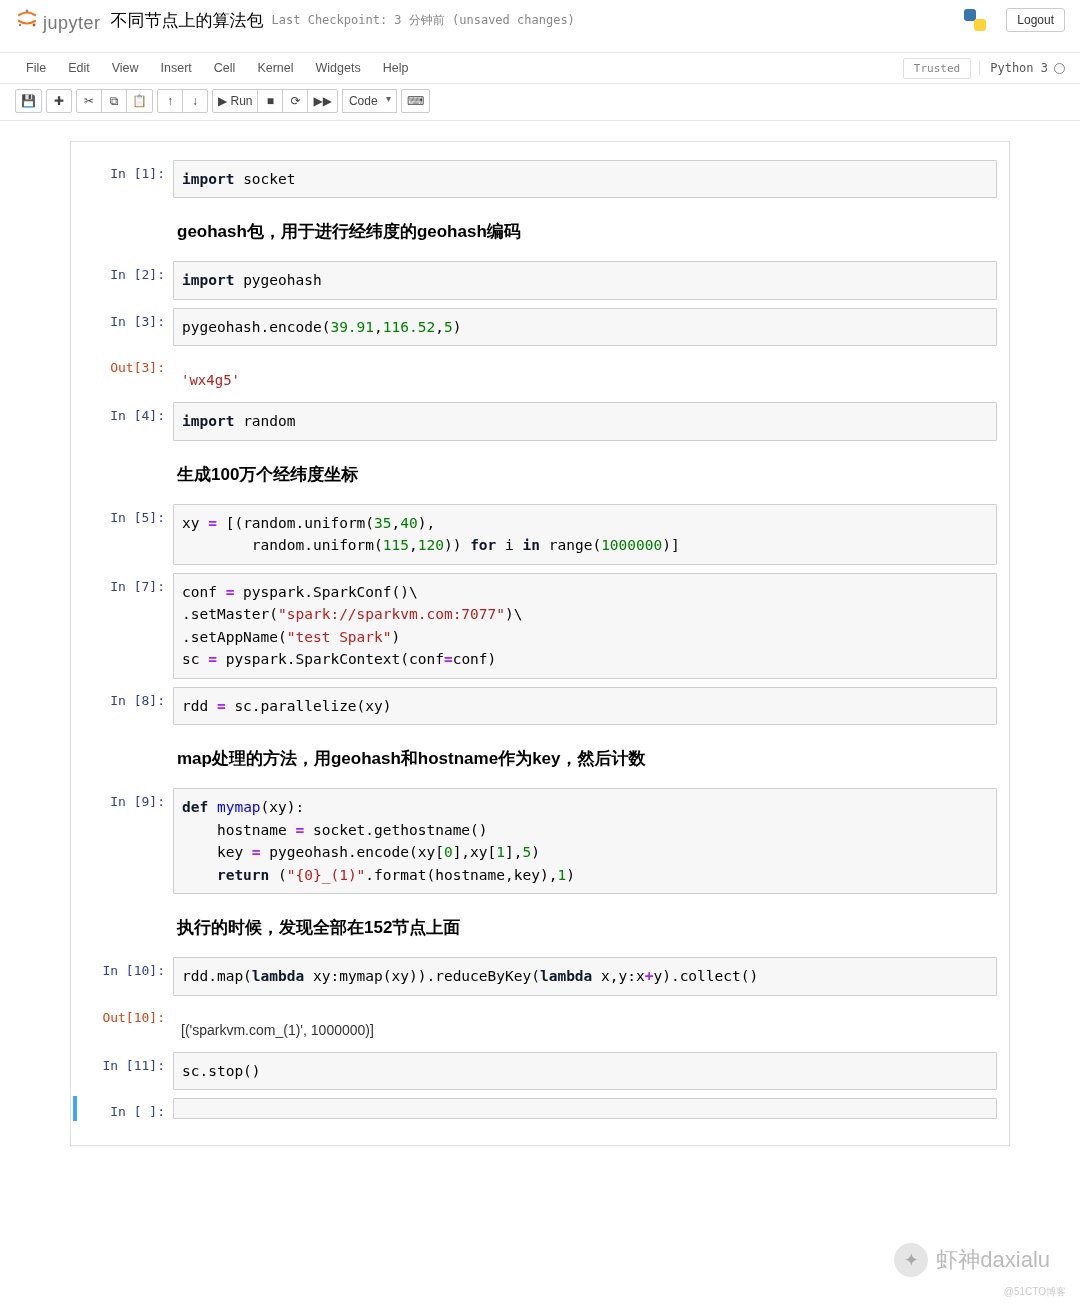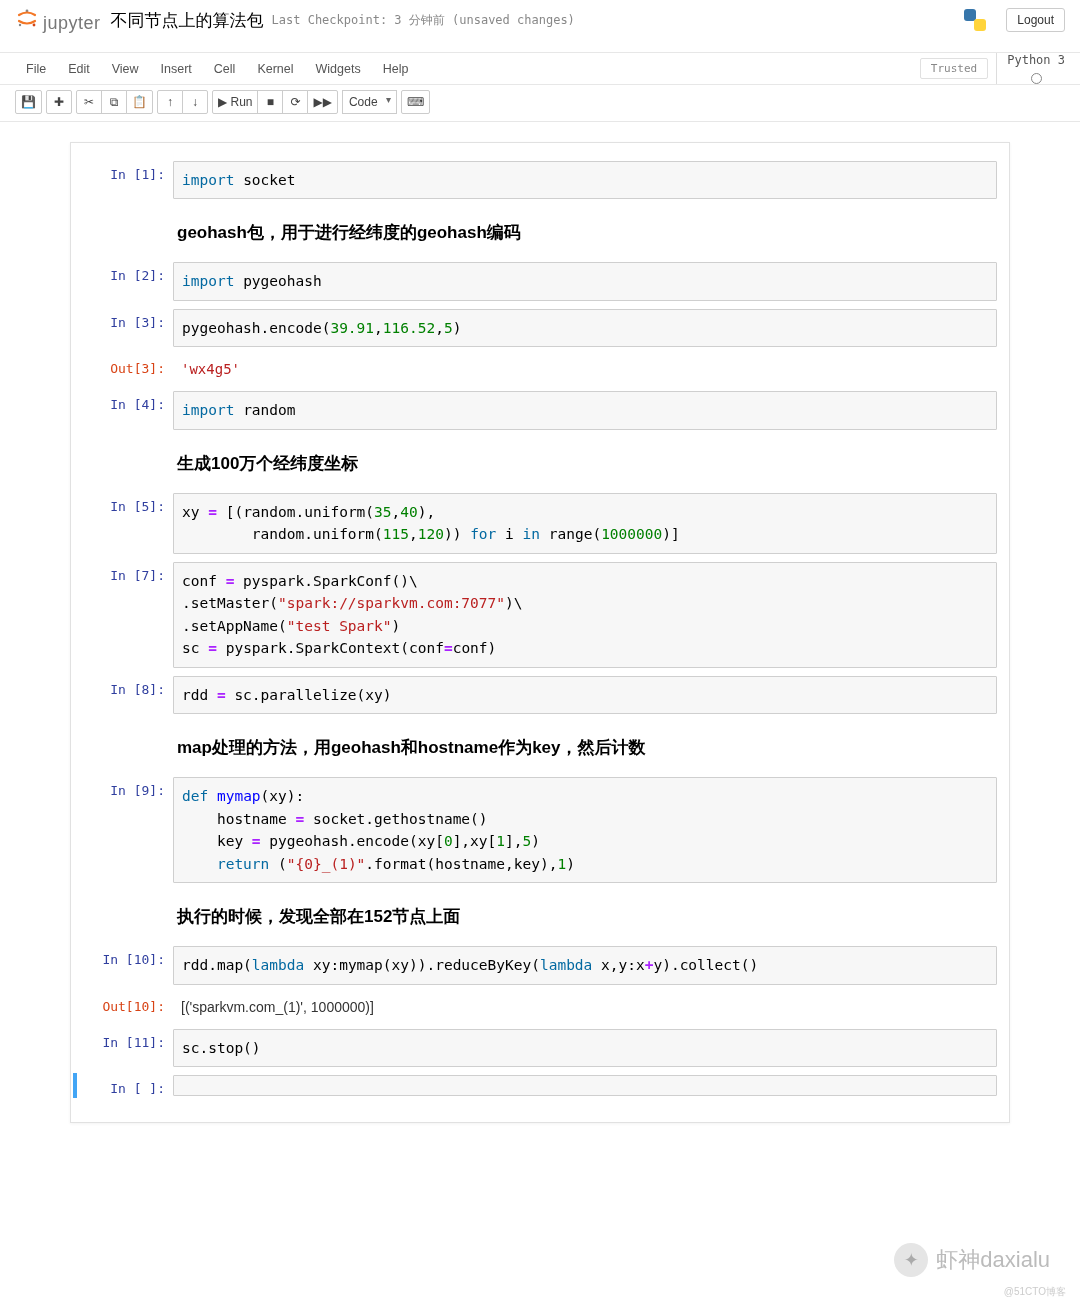--- a/index.html
+++ b/index.html
@@ -48,21 +48,21 @@
   }
   .menu-item { padding: 8px 11px; color: #555; cursor: pointer; }
   .menubar-right { margin-left: auto; display: flex; align-items: center; gap: 8px; }
   .trusted {
     border: 1px solid #e0e0e0; padding: 3px 10px; font-size: 11px; color: #888;
     font-family: monospace; border-radius: 2px;
   }
   .kernel-ind {
     border-left: 1px solid #ddd; padding-left: 10px;
     display: flex; align-items: center; gap: 6px; font-family: monospace;
-    font-size: 12px; color: #555; flex-direction: column;
+    font-size: 12px; color: #555;
   }
   .kernel-dot {
     width: 11px; height: 11px; border: 1px solid #888; border-radius: 50%;
   }
   .toolbar {
     display: flex; align-items: center; gap: 4px;
     padding: 5px 15px 7px 15px; border-bottom: 1px solid #e7e7e7;
   }
   .tbtn {
     border: 1px solid #ccc; background: #fff; border-radius: 2px;
@@ -100,29 +100,29 @@
   .code-area {
     flex: 1; border: 1px solid #cfcfcf; border-radius: 1px;
     padding: 7px 8px; font-family: "DejaVu Sans Mono", Menlo, Consolas, monospace;
     font-size: 14.5px; line-height: 1.55; white-space: pre; overflow-x: auto;
     background: #f7f7f7;
   }
   .code-area.empty { min-height: 20px; }
   .out-area {
     flex: 1; padding: 6px 8px;
     font-family: "DejaVu Sans Mono", Menlo, Consolas, monospace;
-    font-size: 14px; white-space: pre-wrap;
+    font-size: 14px; white-space: pre-wrap; margin-top: 12px;
   }
   .md-area {
     flex: 1; padding: 4px 0 4px 4px;
     font-family: "Helvetica Neue", Arial, sans-serif;
   }
   .md-area h3 { font-size: 17px; font-weight: 700; margin: 10px 0 6px 0; }
   
-  .kw { color: #0369a1; font-weight: 400; }
+  .kw { color: #0f172a; font-weight: 700; }
   .nm { color: #000; }
   .op { color: #AA22FF; font-weight: 700; }
   .num { color: #008000; }
   .str { color: #BA2121; }
   .fn { color: #0000FF; }
   .outstr { color: #BA2121; }
   .outtxt { color: #333; font-family: "Helvetica Neue", Arial, sans-serif; font-size: 14px; }
   .watermark {
     position: fixed; right: 30px; bottom: 30px;
     color: #bbb; font-size: 22px; font-family: Arial, sans-serif;

